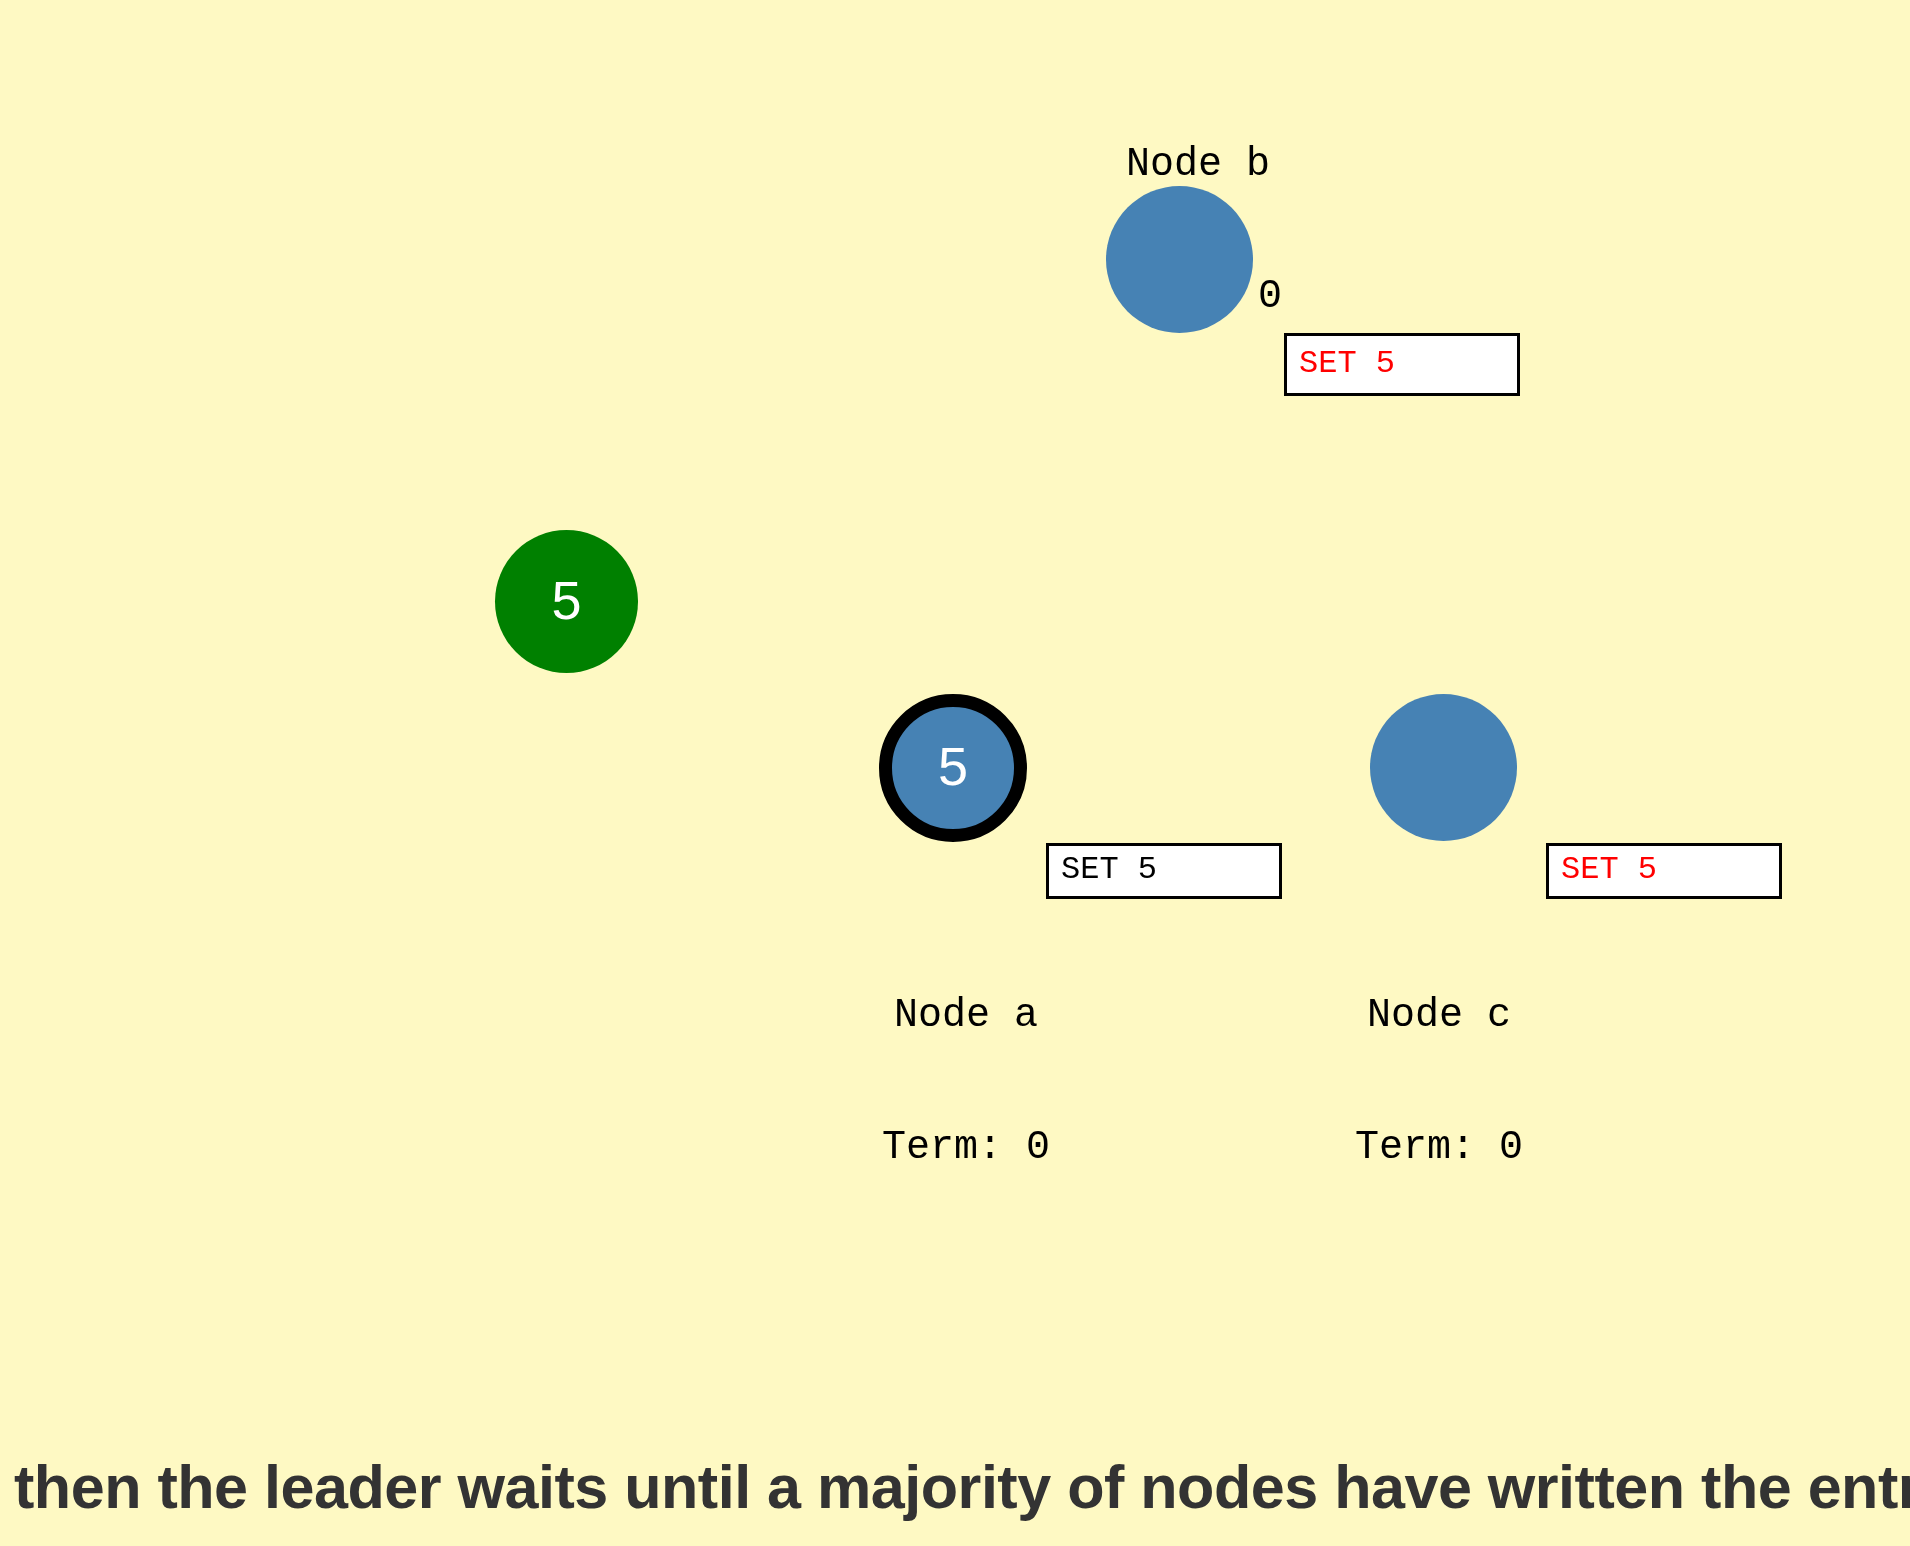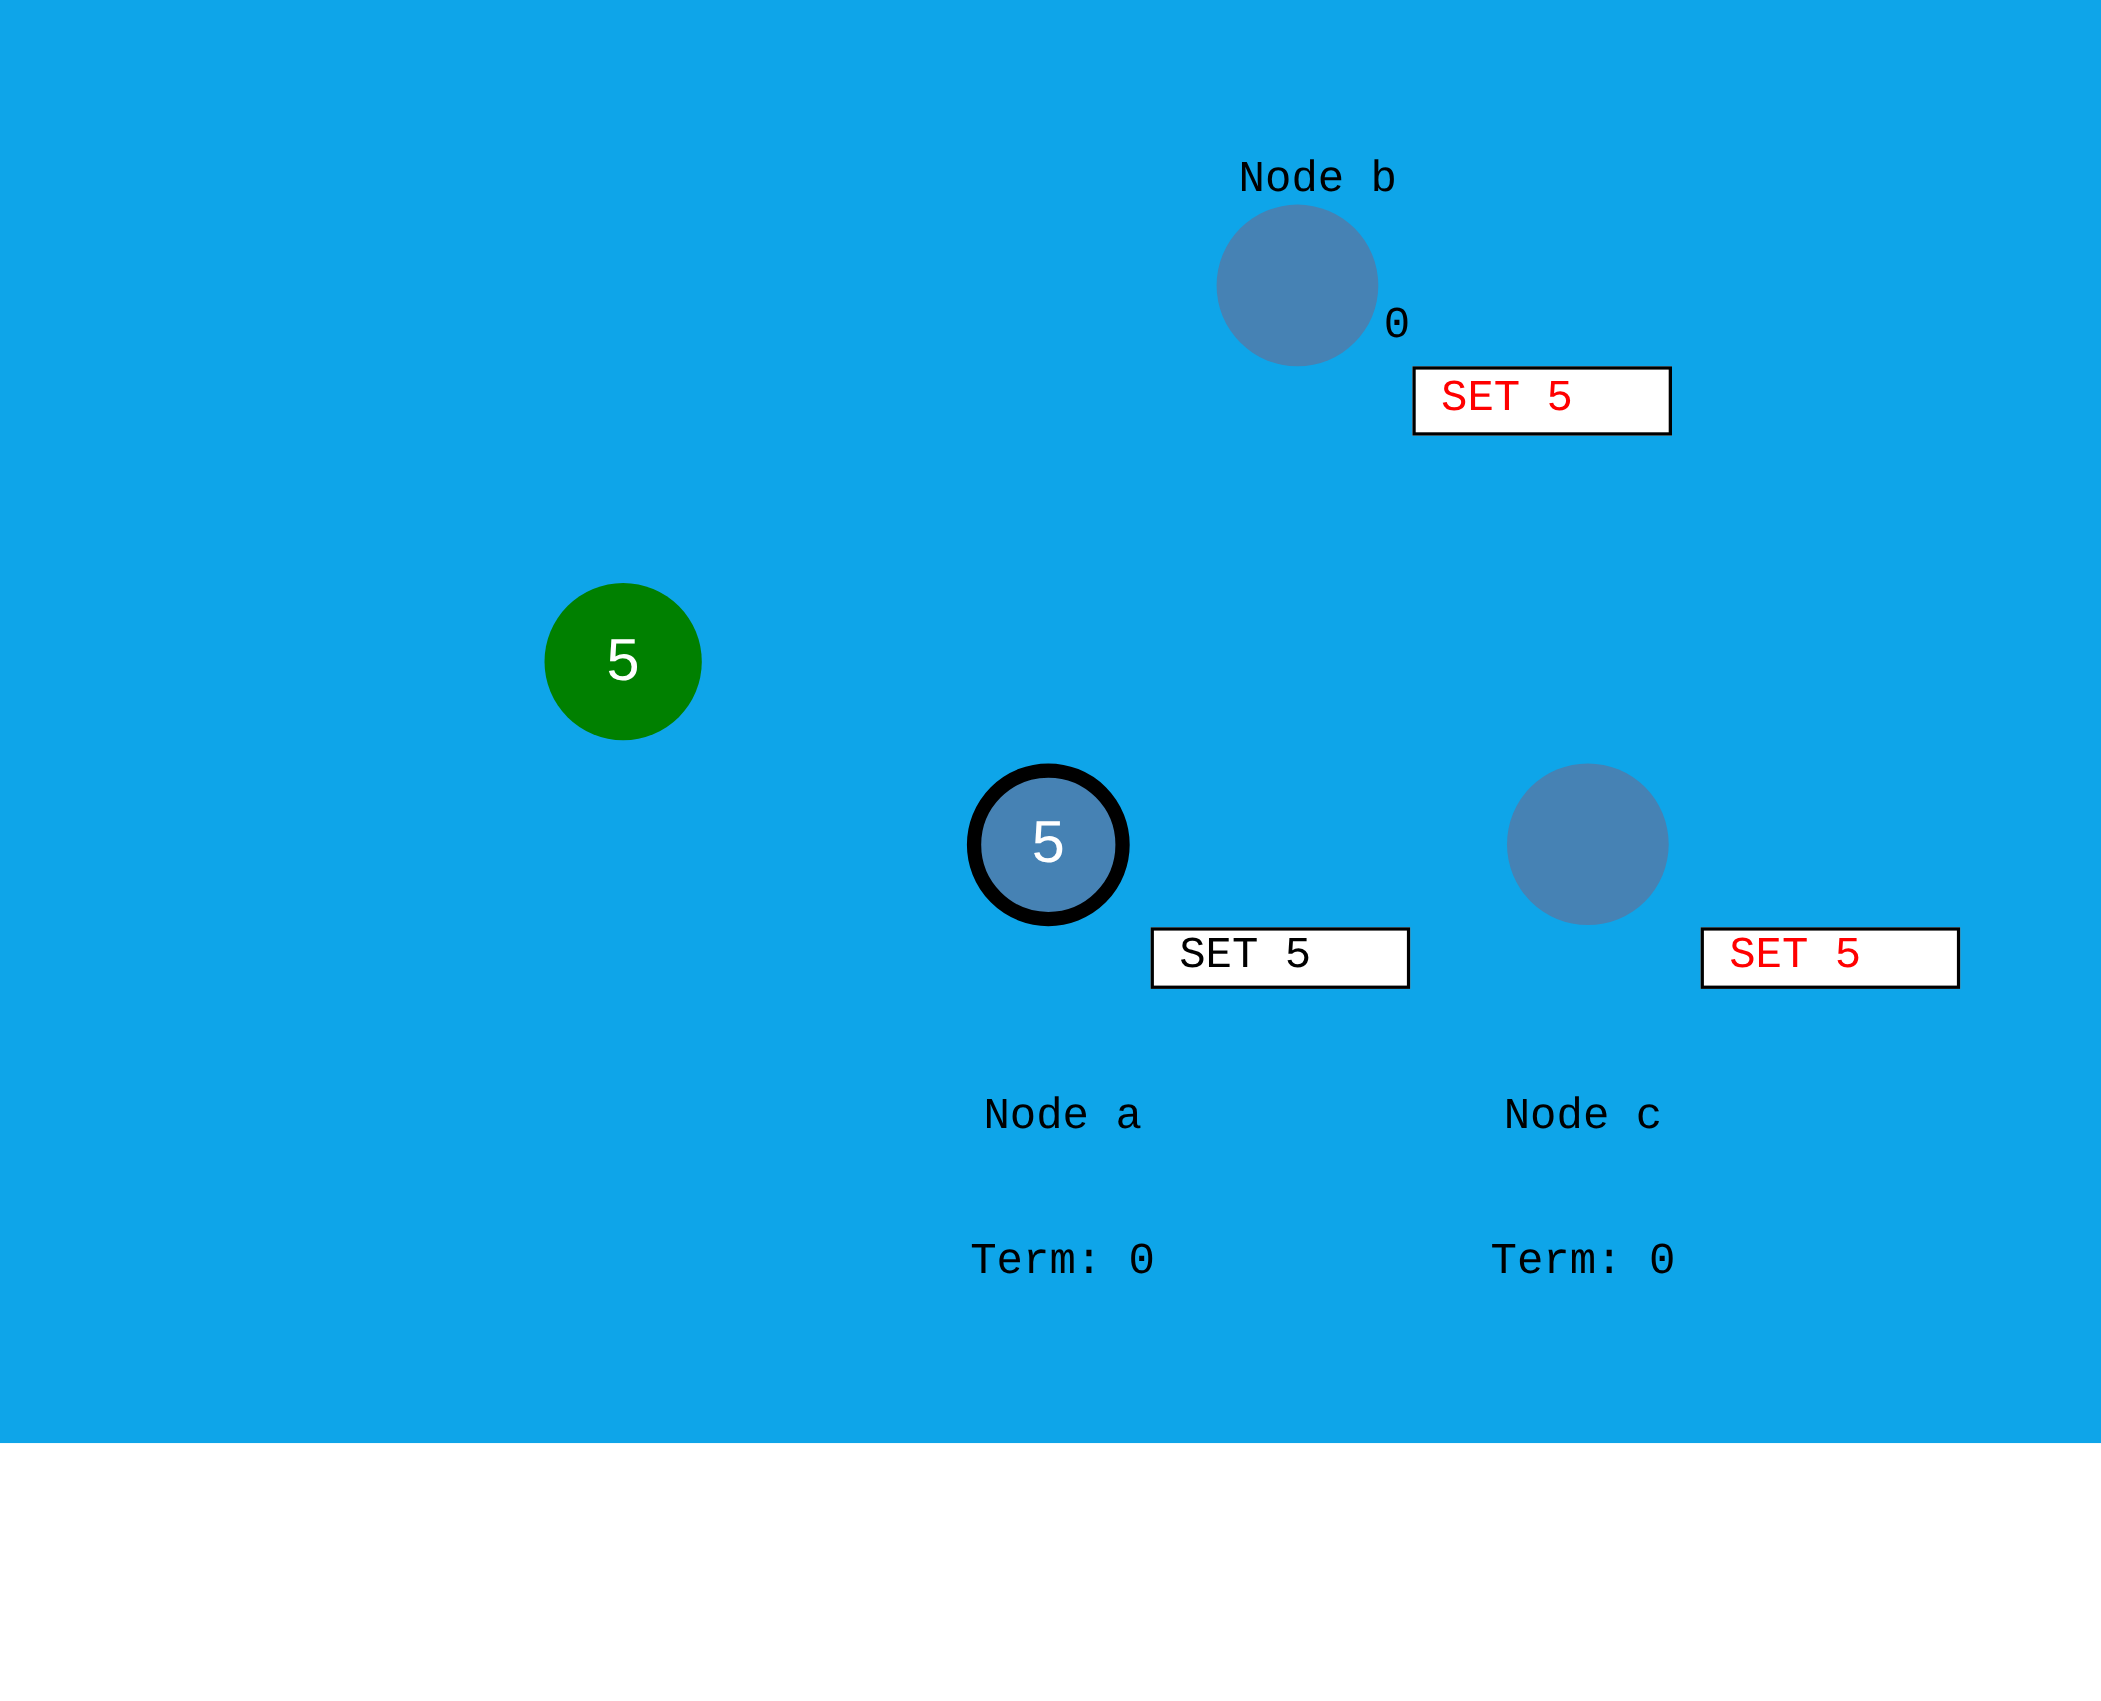--- a/index.html
+++ b/index.html
@@ -57,24 +57,24 @@
     position: absolute;
     box-sizing: border-box;
     border: 3px solid #000000;
     background: #ffffff;
     display: flex;
     align-items: center;
     justify-content: flex-start;
   }
   .entry-box .entry-text {
     font-family: "Liberation Mono", "DejaVu Sans Mono", monospace;
-    font-size: 40px;
+    font-size: 32px;
     line-height: 1;
     white-space: pre;
-    padding-left: 23px;
+    padding-left: 12px;
     position: relative;
     top: -1px;
   }
 
   
   #caption {
     position: absolute;
     left: 14px;
     top: 1452px;
     width: 1890px;
@@ -85,21 +85,21 @@
     color: #333333;
     letter-spacing: -0.5px;
     white-space: nowrap;
     transform: scaleX(0.985);
     transform-origin: left center;
   }
 </style>
 </head>
 <body>
 
-<div id="stage" style="width: 1910px; height: 1312px; background: #0ea5e9;">
+<div id="stage" style="width: 1910px; height: 1546px; background: #fef9c3;">
 
   <div class="node-label" id="label-b" style="left: 1090px; top: 55px; width: 216px;">
     <span class="ln">Node b</span>
     <span class="ln">Term: 0</span>
   </div>
 
   <div class="node-circle" id="circle-b" style="left: 1106px; top: 186px; width: 147px; height: 147px; background: rgb(70, 130, 180);">
     <span class="val"></span>
   </div>
 

